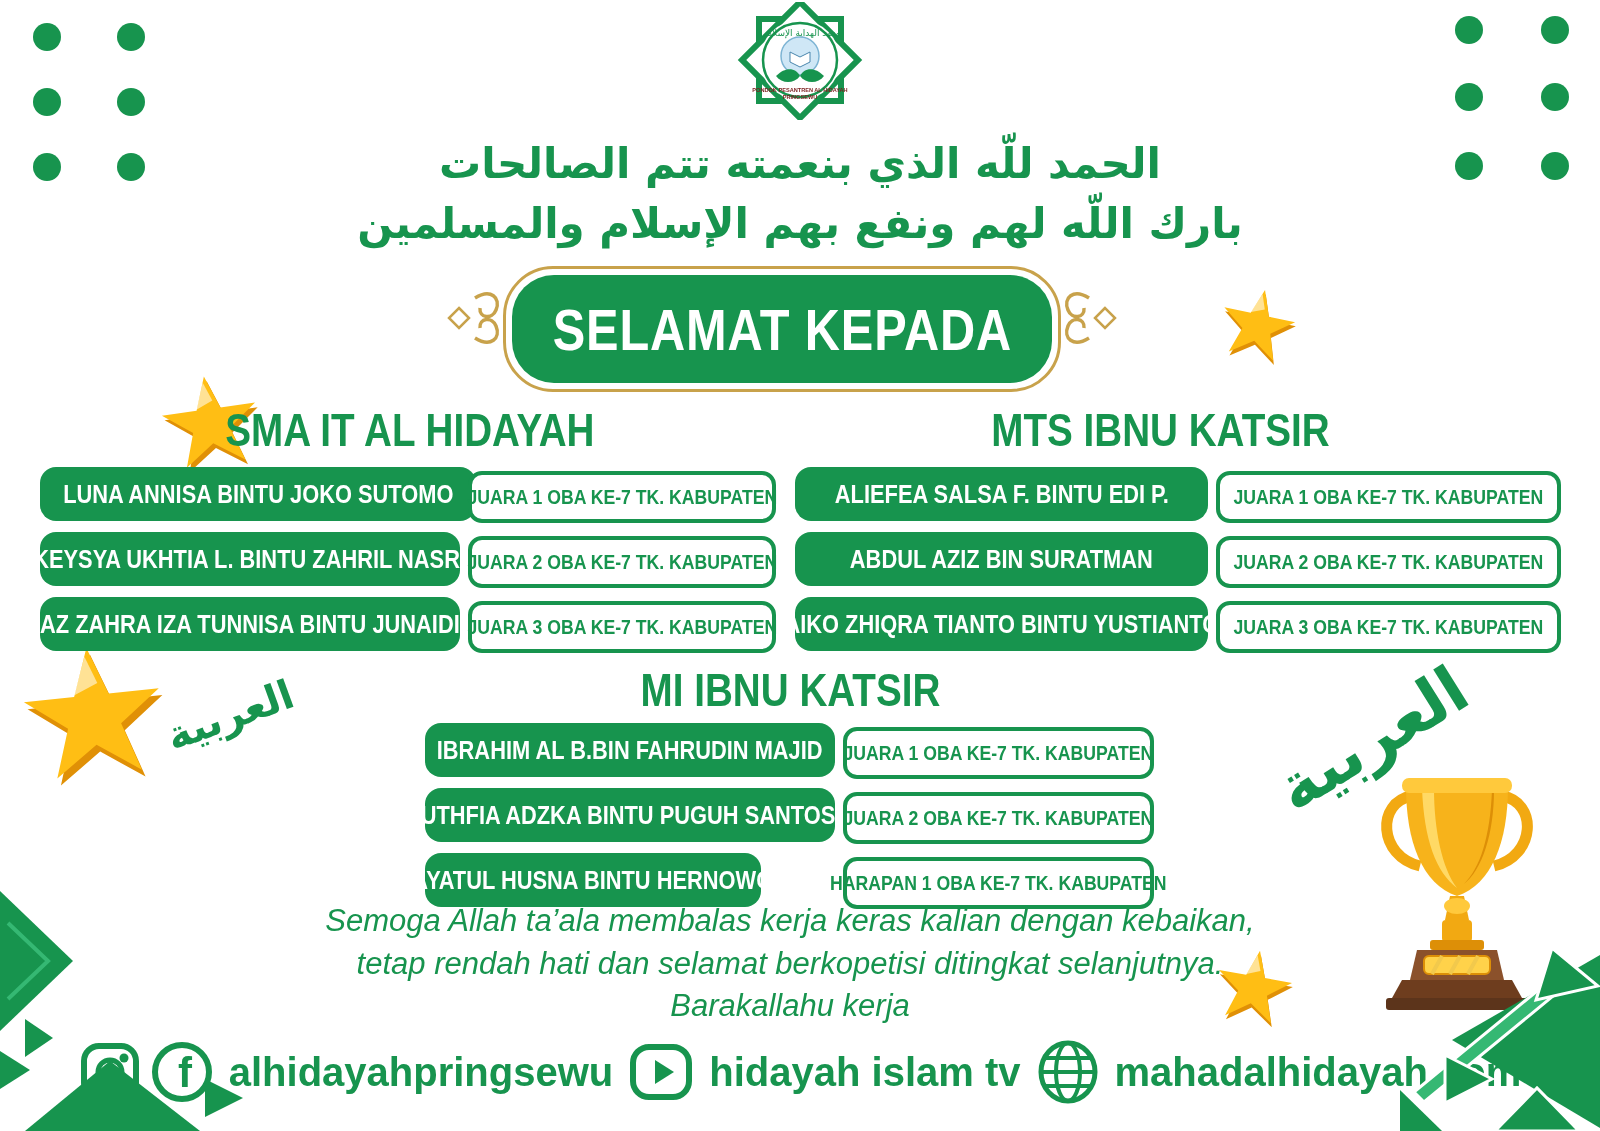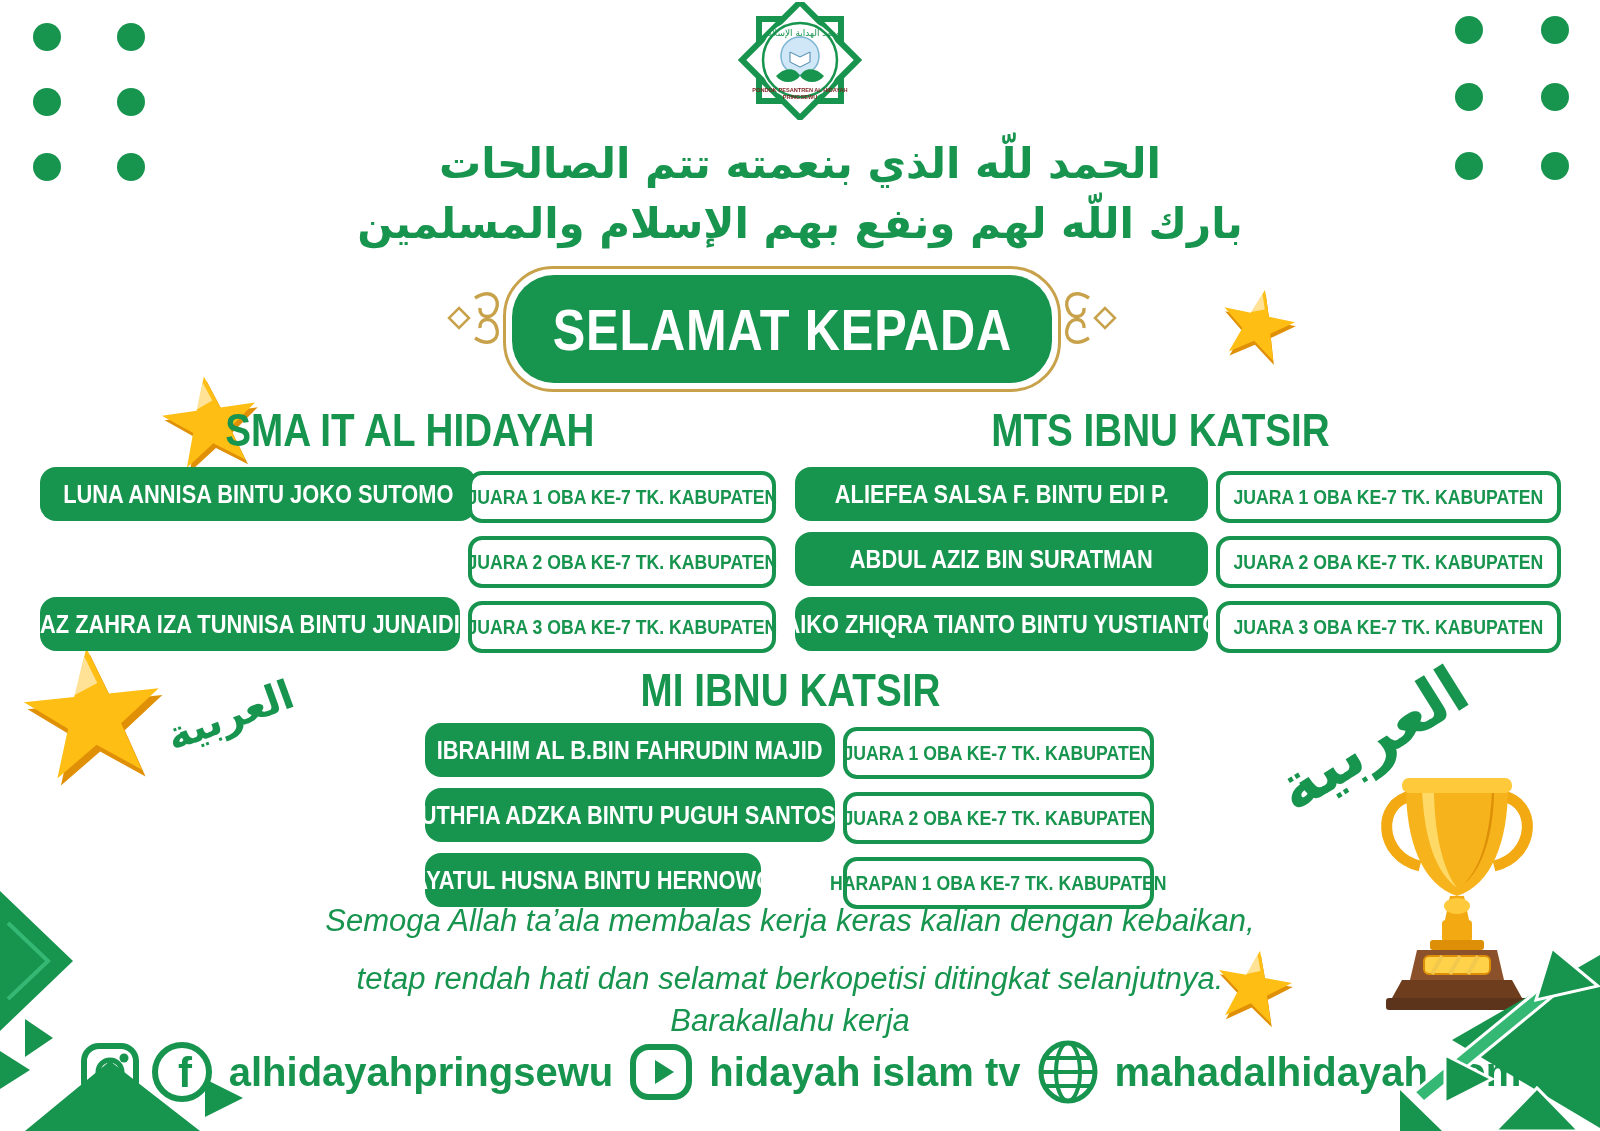--- a/index.html
+++ b/index.html
@@ -142,20 +142,23 @@
     <span class="cond">MI IBNU KATSIR</span>
   </div>
 
   <div class="name-pill" style="left:40px;top:467px;width:436px;">
     <span class="cond">LUNA ANNISA BINTU JOKO SUTOMO</span>
     </div>
   <div class="award-pill" style="left:468px;top:471px;width:300px;">
     <span class="cond">JUARA 1 OBA KE-7 TK. KABUPATEN</span>
     </div>
 
+  <div class="name-pill" style="left:40px;top:532px;width:420px;">
+    <span class="cond">KEYSYA UKHTIA L. BINTU ZAHRIL NASRI</span>
+    </div>
   <div class="award-pill" style="left:468px;top:536px;width:300px;">
     <span class="cond">JUARA 2 OBA KE-7 TK. KABUPATEN</span>
     </div>
 
   <div class="name-pill" style="left:40px;top:597px;width:420px;">
     <span class="cond">AZ ZAHRA IZA TUNNISA BINTU JUNAIDI</span>
     </div>
   <div class="award-pill" style="left:468px;top:601px;width:300px;">
     <span class="cond">JUARA 3 OBA KE-7 TK. KABUPATEN</span>
     </div>
@@ -218,21 +221,21 @@
     <rect x="58" y="172" width="54" height="10" rx="3" fill="#DD8F07"></rect>
     <path d="M45,182 L125,182 L132,212 L38,212 Z" fill="#8B512B"></path>
     <rect x="52" y="188" width="66" height="18" rx="5" fill="#FFD24A" stroke="#DD8F07" stroke-width="2"></rect>
     <path d="M70,188 l-10,18 M88,188 l-10,18 M106,188 l-10,18" stroke="#F2C94C" stroke-width="4"></path>
     <path d="M30,212 L140,212 L150,230 L20,230 Z" fill="#6E3D1E"></path>
     <rect x="14" y="230" width="142" height="12" rx="3" fill="#5C341B"></rect>
   </svg>
 
   <div class="abs" style="left:250px;top:903px;width:1080px;">
     <div class="msg-line">Semoga Allah ta’ala membalas kerja keras kalian dengan kebaikan,</div>
-    <div class="msg-line" style="margin-top:22px;">tetap rendah hati dan selamat berkopetisi ditingkat selanjutnya.</div>
+    <div class="msg-line" style="margin-top:7px;">tetap rendah hati dan selamat berkopetisi ditingkat selanjutnya.</div>
     <div class="msg-line" style="margin-top:6px;">Barakallahu kerja</div>
   </div>
 
   <div class="footer">
     <svg width="62" height="62" viewBox="0 0 62 62">
       <rect x="5" y="5" width="52" height="52" rx="15" fill="none" stroke="#17944E" stroke-width="6"></rect>
       <circle cx="31" cy="31" r="12" fill="none" stroke="#17944E" stroke-width="5"></circle>
       <circle cx="45" cy="17" r="4.5" fill="#17944E"></circle>
     </svg>
     <svg width="62" height="62" viewBox="0 0 62 62">

